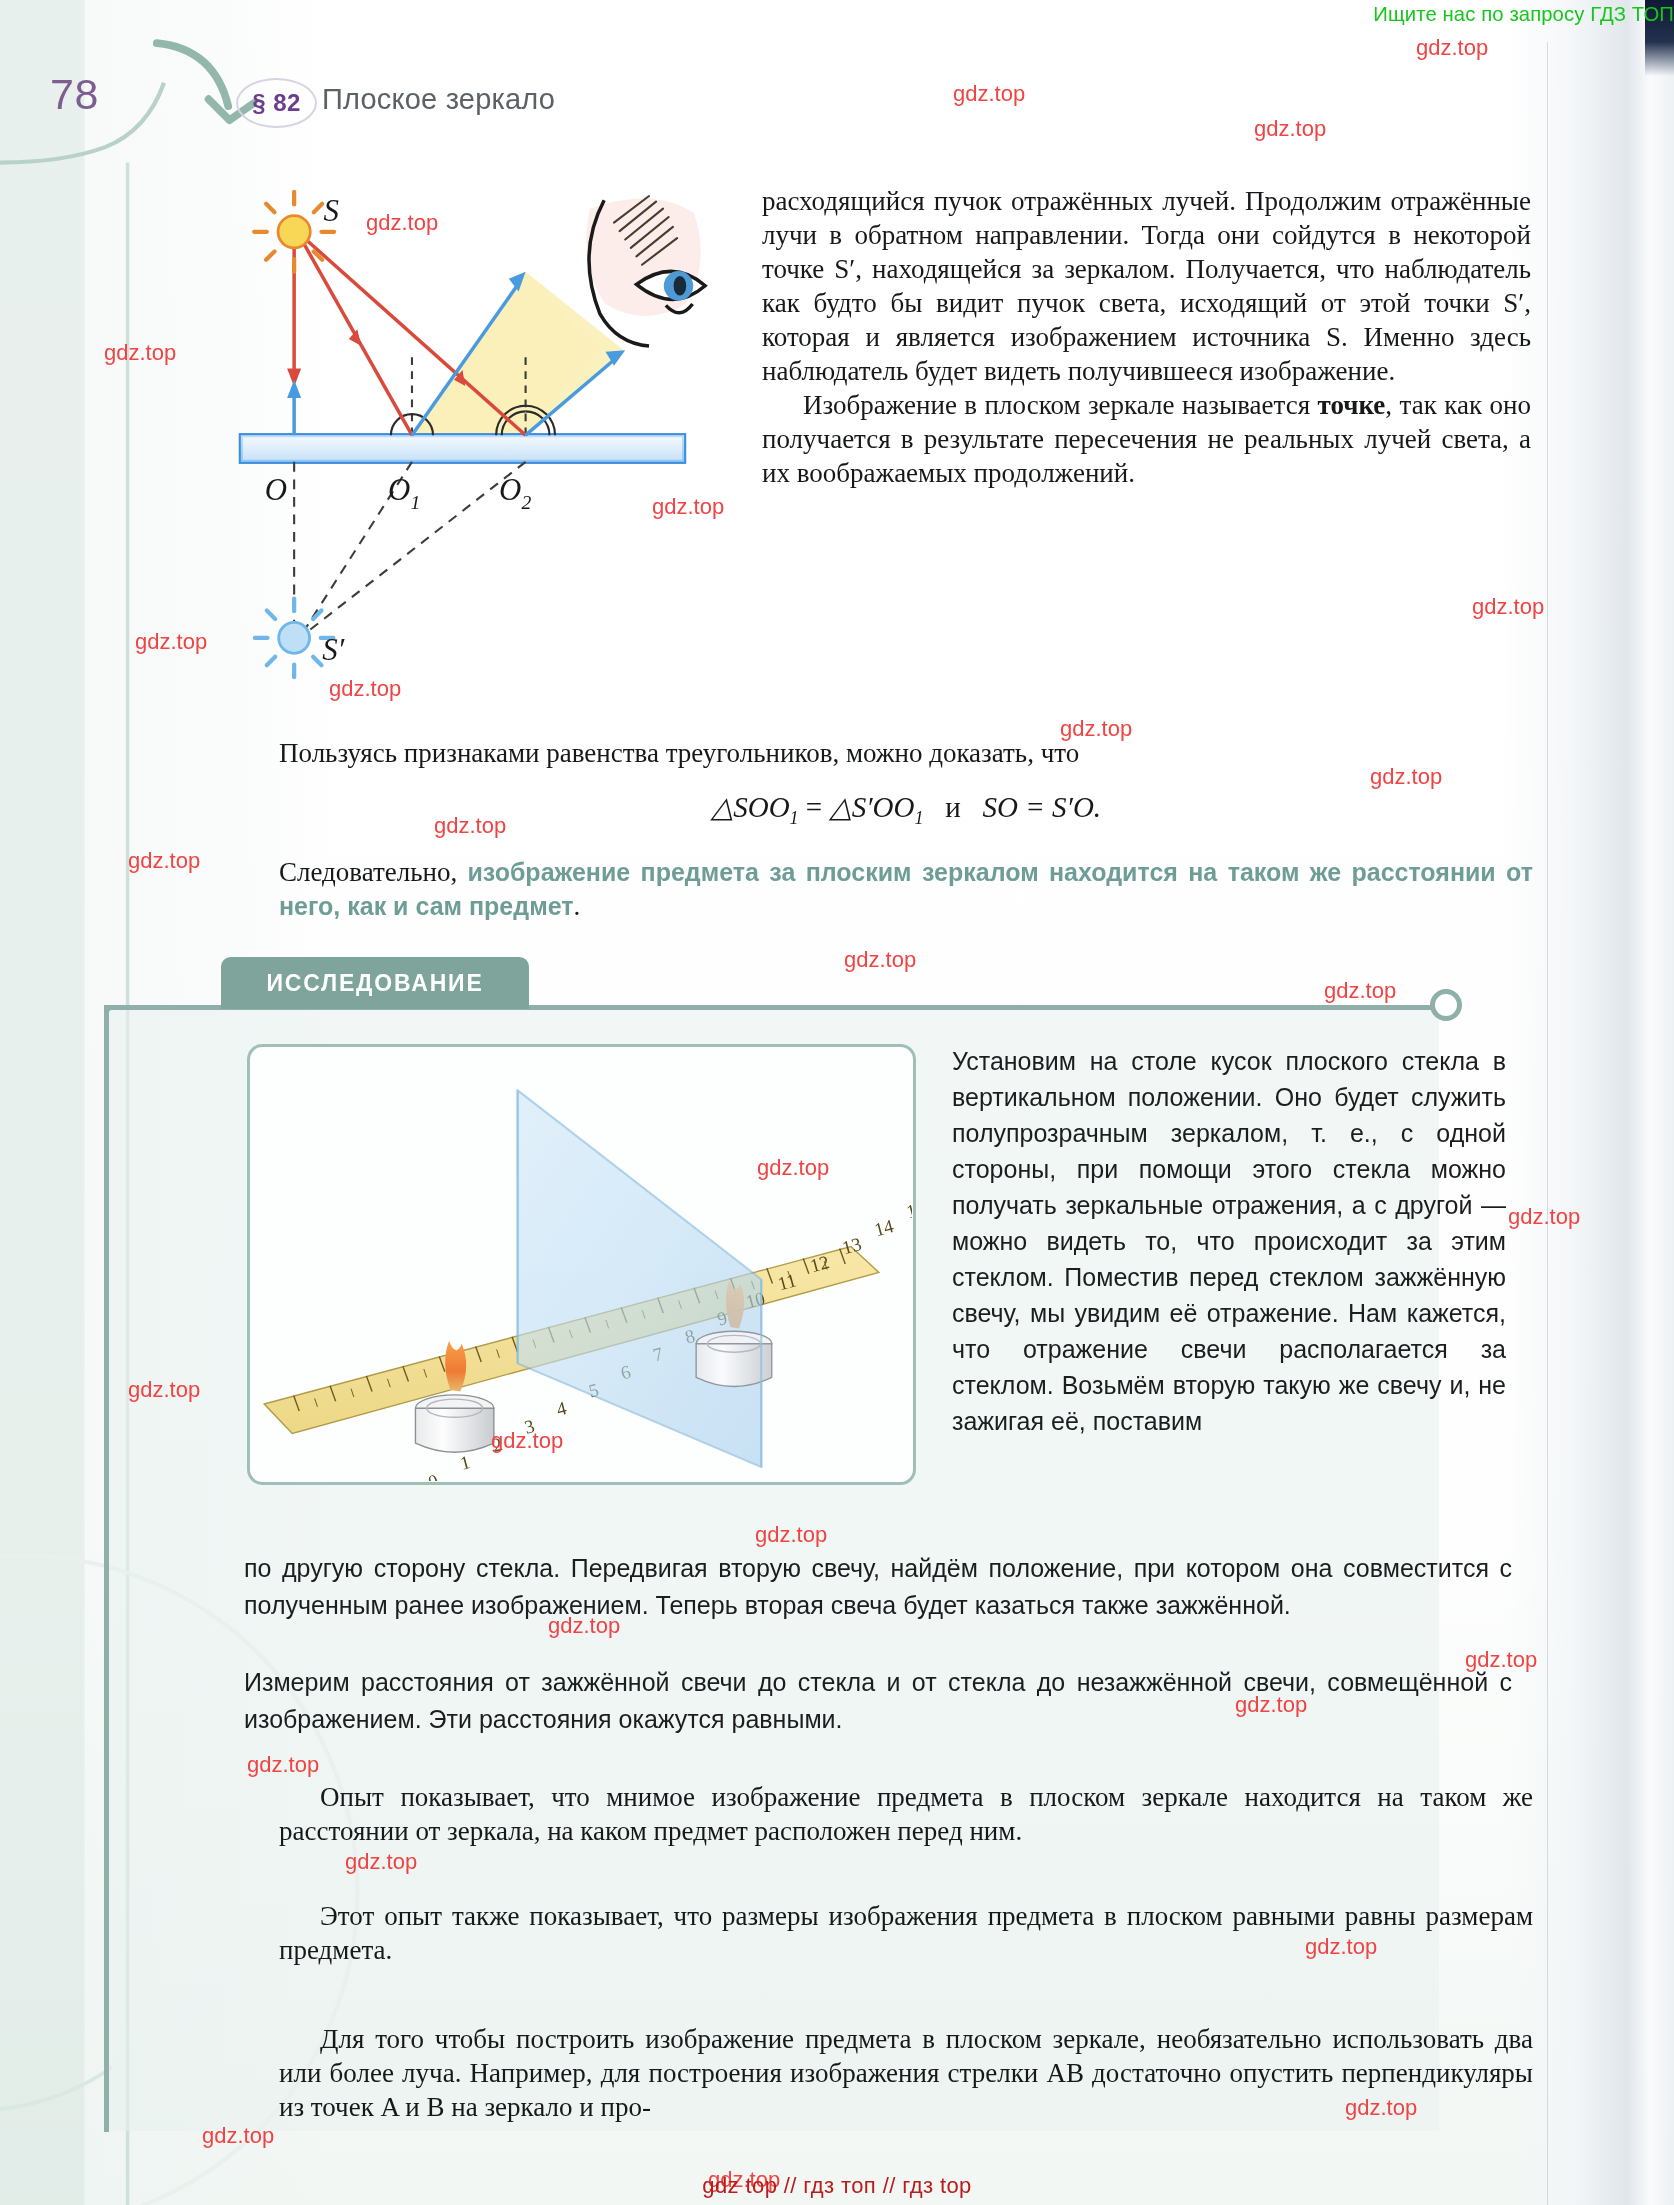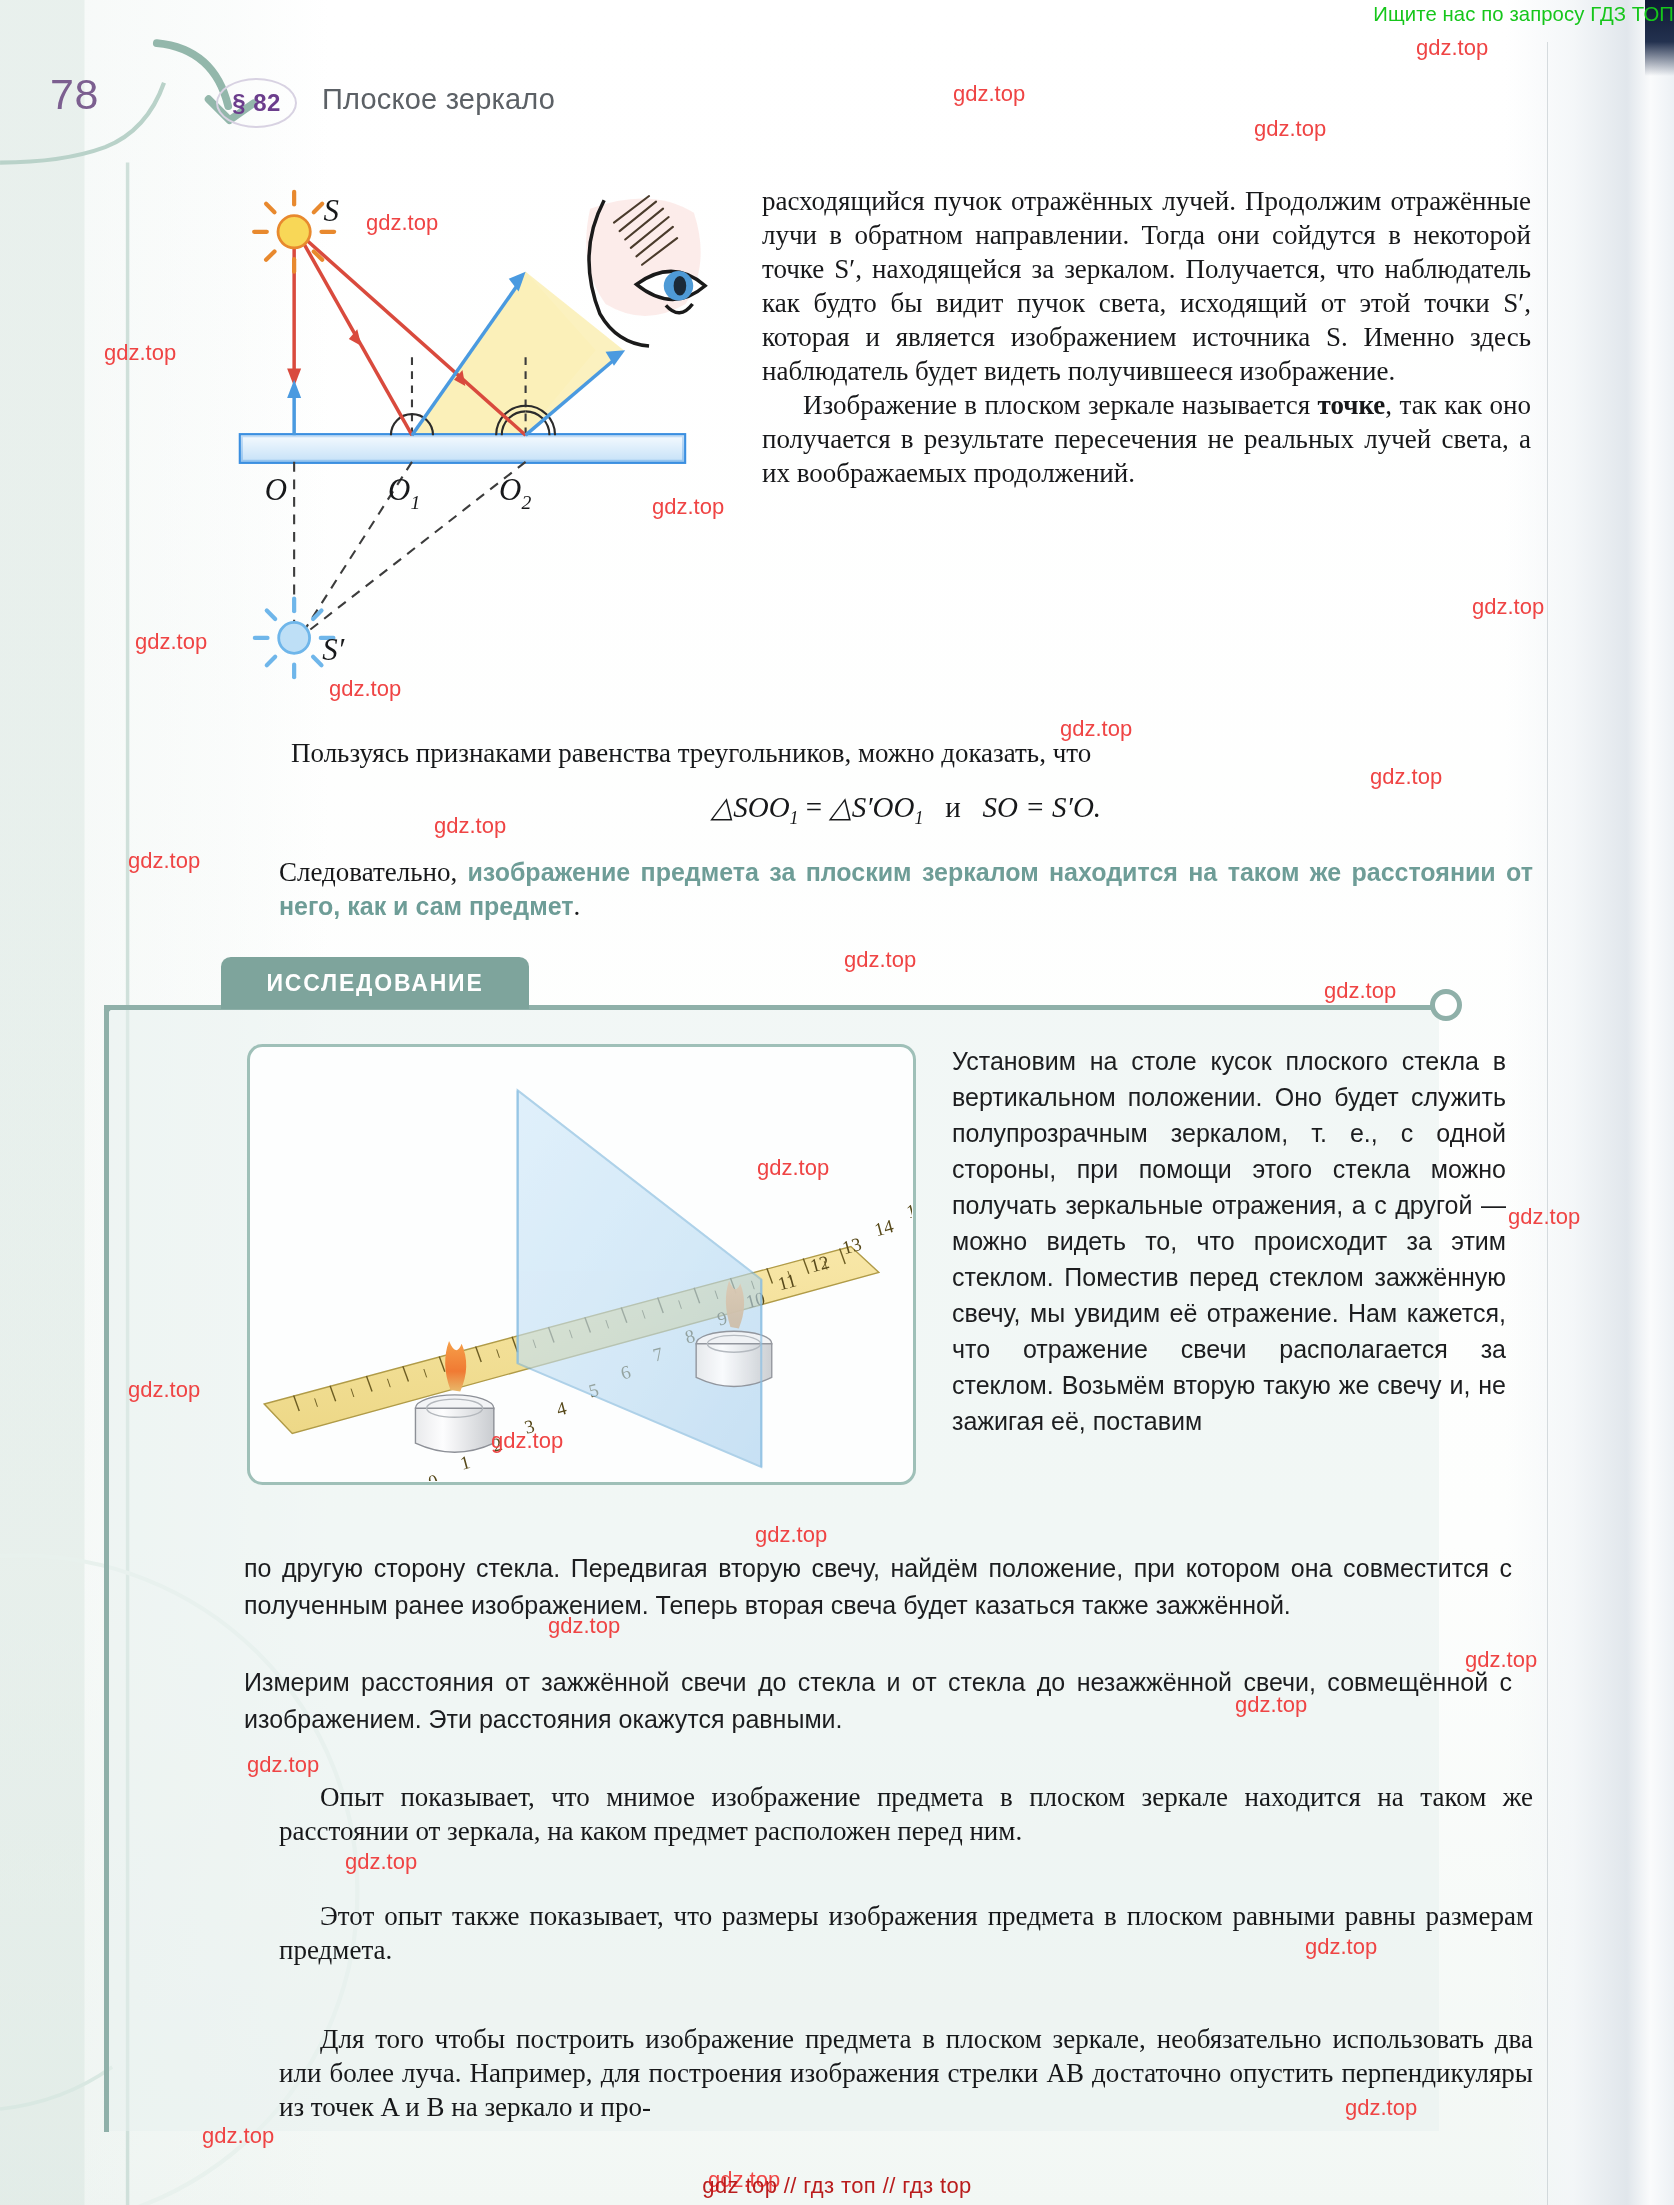--- a/index.html
+++ b/index.html
@@ -59,21 +59,21 @@
     font-size:22px; color:#b91c1c; letter-spacing:0.4px;
   }
 
   
   #pagenum {
     position:absolute; left:50px; top:70px;
     font-family:"Liberation Sans", sans-serif;
     font-size:43px; color:#7c5f90; letter-spacing:0.7px;
   }
   #sec-badge {
-    position:absolute; left:216px; top:78px;
+    position:absolute; left:236px; top:78px;
     width:81px; height:50px; border:2.1px solid #d8d2e2; border-radius:50%;
     display:flex; align-items:center; justify-content:center;
   }
   #sec-badge span {
     font-family:"Liberation Sans", sans-serif; font-weight:bold;
     font-size:24px; color:#6b3d8c; letter-spacing:0.4px;
   }
   #sec-title {
     position:absolute; left:322px; top:83px;
     font-family:"Liberation Sans", sans-serif;
@@ -305,21 +305,21 @@
   </g>
 </svg>
 
 <div class="col-right">
   <p>расходящийся пучок отражённых лучей. Продолжим отражённые лучи в обратном направлении. Тогда они сойдутся в некоторой точке S′, находящейся за зеркалом. Получается, что наблюдатель как будто бы видит пучок света, исходящий от этой точки S′, которая и является изображением источника S. Именно здесь наблюдатель будет видеть получившееся изображение.</p>
   <p>
     <span>Изображение в плоском зеркале называется </span><b>точке</b><span>, так как оно получается в результате пересечения не реальных лучей света, а их воображаемых продолжений.</span>
   </p>
 </div>
 
-<div class="full-w" style="top:736px;margin-left:12px;">
+<div class="full-w" style="top:736px;">
   <p>Пользуясь признаками равенства треугольников, можно доказать, что</p>
 </div>
 
 <div class="formula">
   <span>△SOO</span><sub>1</sub><span class="nonit"> = </span><span>△S′OO</span><sub>1</sub><span class="nonit" style="font-family:'Liberation Serif',serif;">&nbsp;&nbsp;&nbsp;</span><span class="nonit">и</span><span class="nonit">&nbsp;&nbsp;&nbsp;</span><span>SO = S′O.</span>
 </div>
 
 <div class="full-w" style="top:855px;">
   <p>
     <span>Следовательно,</span>

